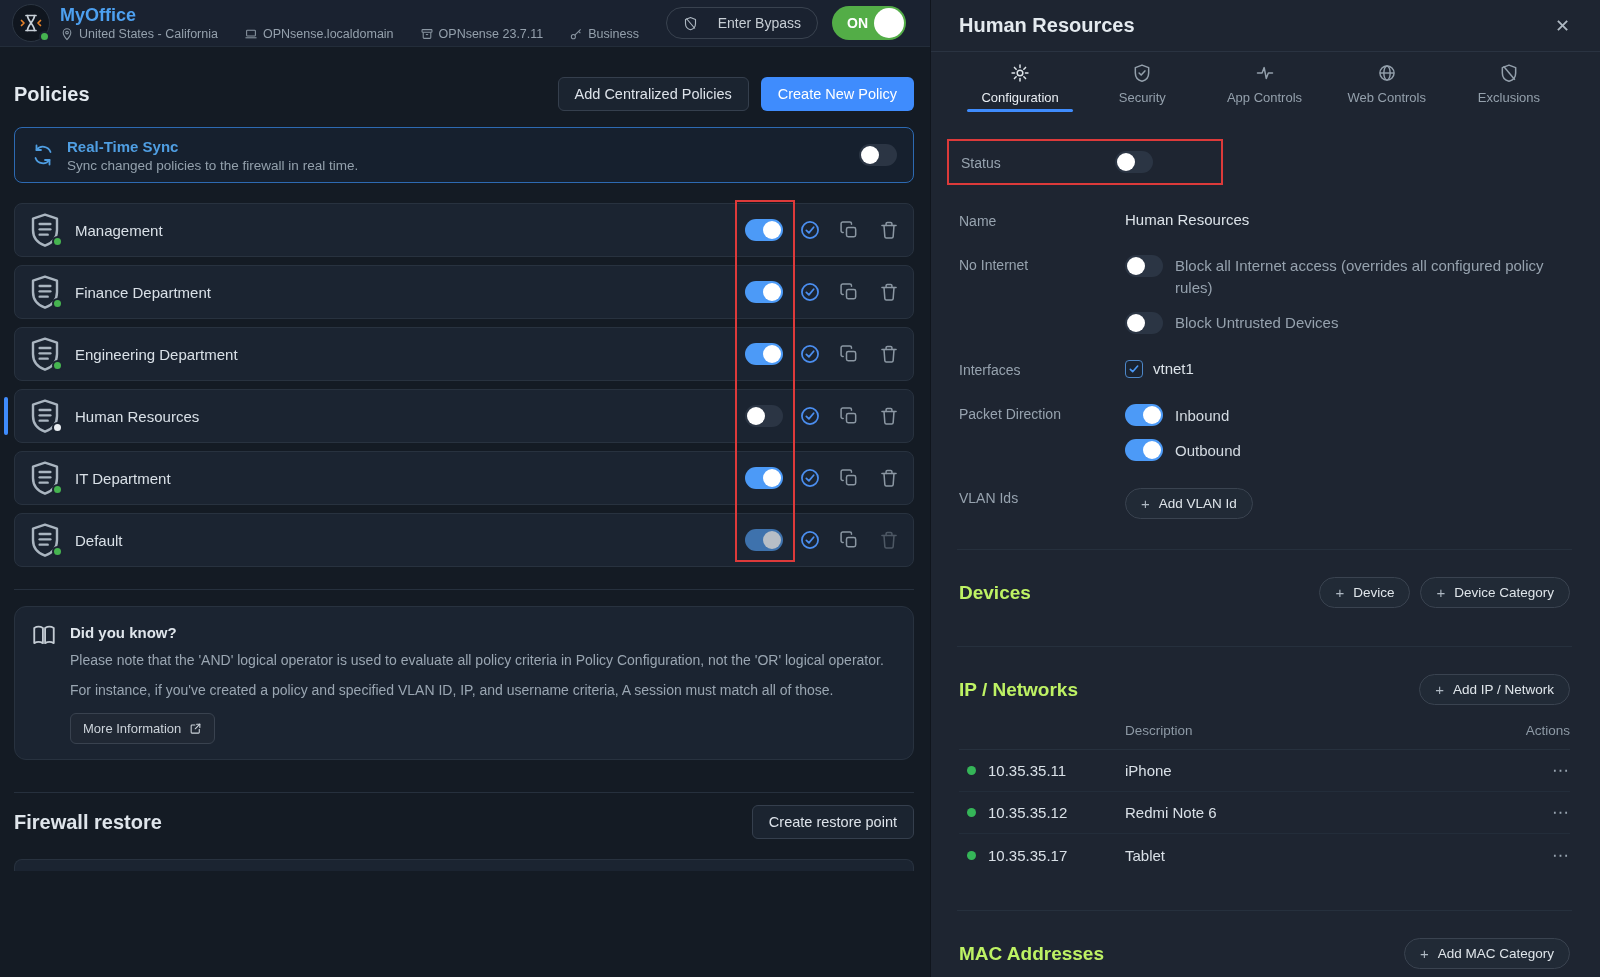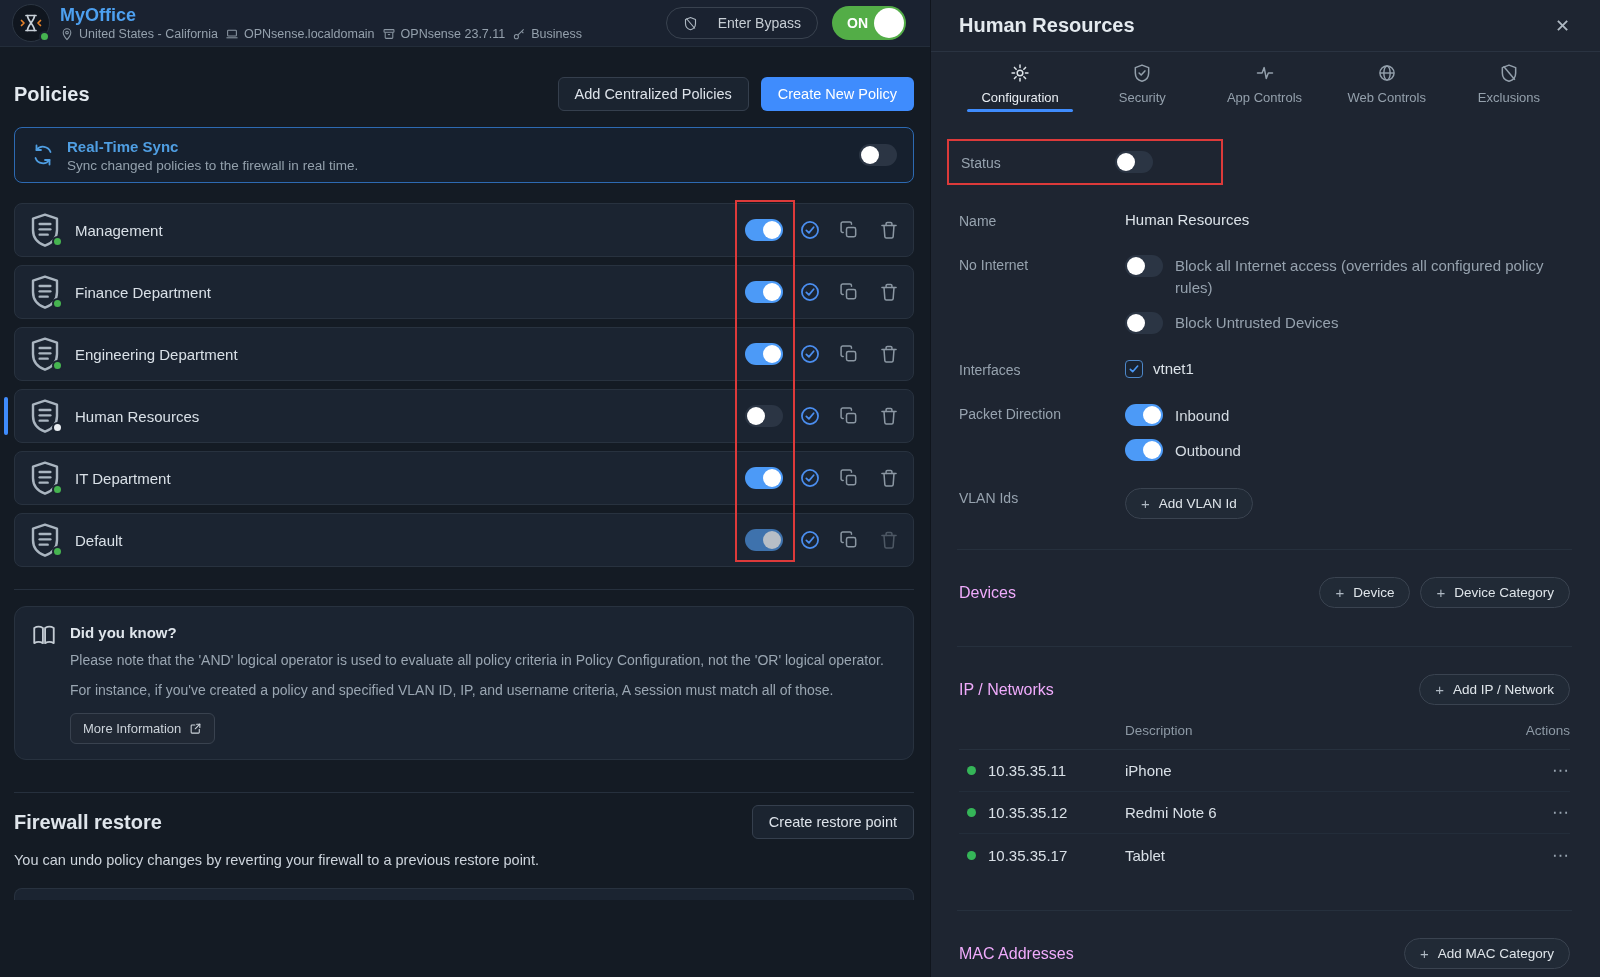--- a/index.html
+++ b/index.html
@@ -29,21 +29,21 @@
   
   .left-main { position:absolute; left:0; top:0; width:930px; height:977px; overflow:hidden; }
 
   .app-header { display:flex; align-items:center; height:47px; padding:0 24px 0 12px;
     background:#1a2230; border-bottom:1px solid #232d3a; }
   .logo-wrap { position:relative; width:38px; height:38px; border-radius:50%; background:#10161f;
     border:1px solid #2b3542; display:flex; align-items:center; justify-content:center; margin-right:10px; flex:none; }
   .logo-dot { position:absolute; right:-1px; bottom:-1px; width:11px; height:11px; border-radius:50%;
     background:#46b450; border:2px solid #1a2230; }
   .app-title { font-size:18px; font-weight:700; color:#4da0f0; line-height:1.15; }
-  .meta-row { display:flex; align-items:flex-end; gap:7px; margin-top:2px; }
+  .meta-row { display:flex; align-items:flex-end; gap:26px; margin-top:2px; }
   .meta-item { display:flex; align-items:center; gap:5px; color:#94a0ac; font-size:12.5px; }
   .header-right { margin-left:auto; display:flex; align-items:center; gap:14px; }
   .bypass-btn { display:inline-flex; align-items:center; gap:20px; border:1px solid #39424f; background:transparent;
     color:#c7ced5; border-radius:17px; padding:7px 16px; font-size:14px; cursor:pointer; }
   .power-toggle { position:relative; width:74px; height:34px; border-radius:17px; background:#53ad47;
     color:#fff; font-weight:700; font-size:14px; display:flex; align-items:center; padding-left:15px; cursor:pointer; flex:none; }
   .power-toggle::after { content:""; position:absolute; right:2px; top:2px; width:30px; height:30px; border-radius:50%; background:#fff; }
 
   .left-content { padding:0 16px 0 14px; }
   .page-title-row { display:flex; align-items:center; margin-top:30px; }
@@ -121,21 +121,21 @@
   .tog-line .lbl { margin-left:12px; font-size:15px; line-height:1.45; }
   .lbl.muted { color:#96a2ae; max-width:400px; }
   .lbl.lit { color:#d4dbe2; margin-top:1px; }
 
   .checkbox { width:18px; height:18px; border:1.5px solid #4d87c8; border-radius:4px; background:#1a2330;
     display:flex; align-items:center; justify-content:center; cursor:pointer; flex:none; }
   .cb-label { margin-left:10px; font-size:15px; color:#dce3e9; }
 
   .section-divider { margin:30px -2px 0; }
   .section-head { display:flex; align-items:center; margin-top:27px; }
-  .section-title { font-size:16px; font-weight:400; color:#f0abfc; }
+  .section-title { font-size:19px; font-weight:700; color:#bef264; }
   .section-head .pills { margin-left:auto; display:flex; gap:10px; }
 
   .tbl { margin-top:10px; }
   .tbl-head { display:flex; font-size:13.5px; color:#8d99a5; padding:8px 0 11px; border-bottom:1px solid #27313e; }
   .tbl-head .col-desc { margin-left:166px; }
   .tbl-head .col-actions { margin-left:auto; }
   .tbl-row { display:flex; align-items:center; height:42px; padding-left:8px; border-bottom:1px solid #232d3a; }
   .tbl-row.last { border-bottom:none; }
   .ip-dot { width:9px; height:9px; border-radius:50%; background:#35b558; margin-right:12px; flex:none; }
   .ip-addr { width:137px; font-size:15px; color:#d9e0e7; }
@@ -468,21 +468,20 @@
         </button>
       </div>
     </div>
 
     <div class="divider restore-divider"></div>
 
     <div class="restore-row">
       <div class="restore-title">Firewall restore</div>
       <button class="btn-outline">Create restore point</button>
     </div>
-    <div class="restore-desc">You can undo policy changes by reverting your firewall to a previous restore point.</div>
     <div class="partial-card"></div>
 
   </div>
 </div>
 
 <div class="right-panel">
 
   <div class="panel-header">
     <div class="panel-title">Human Resources</div>
     <button class="close-btn"><span>✕</span></button>

